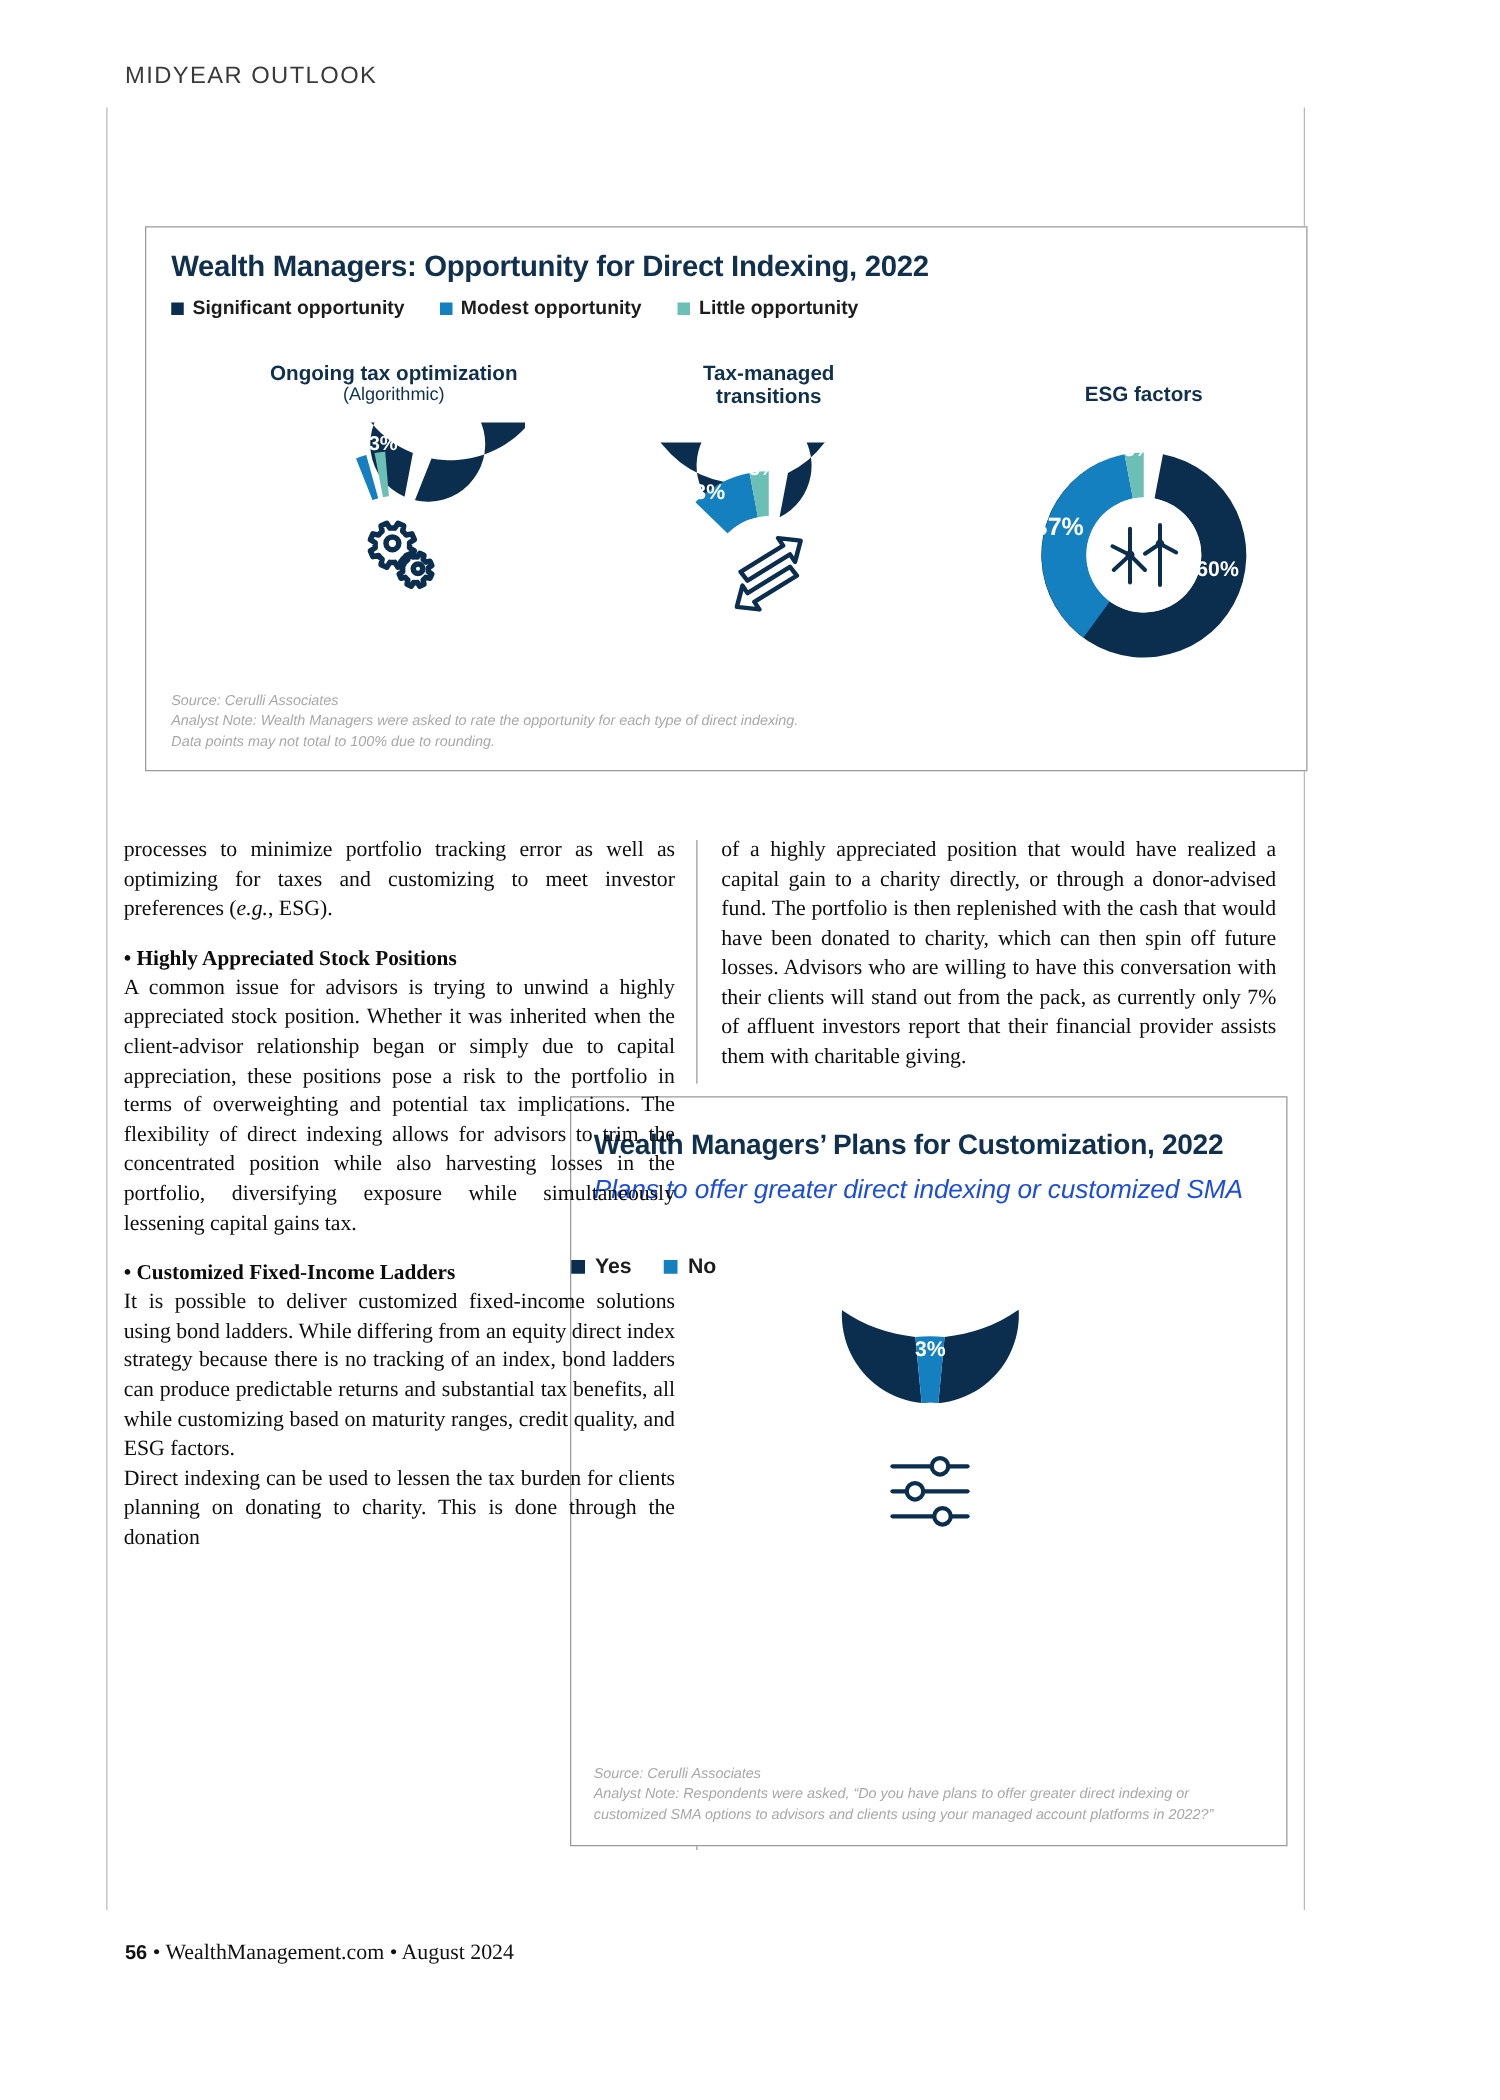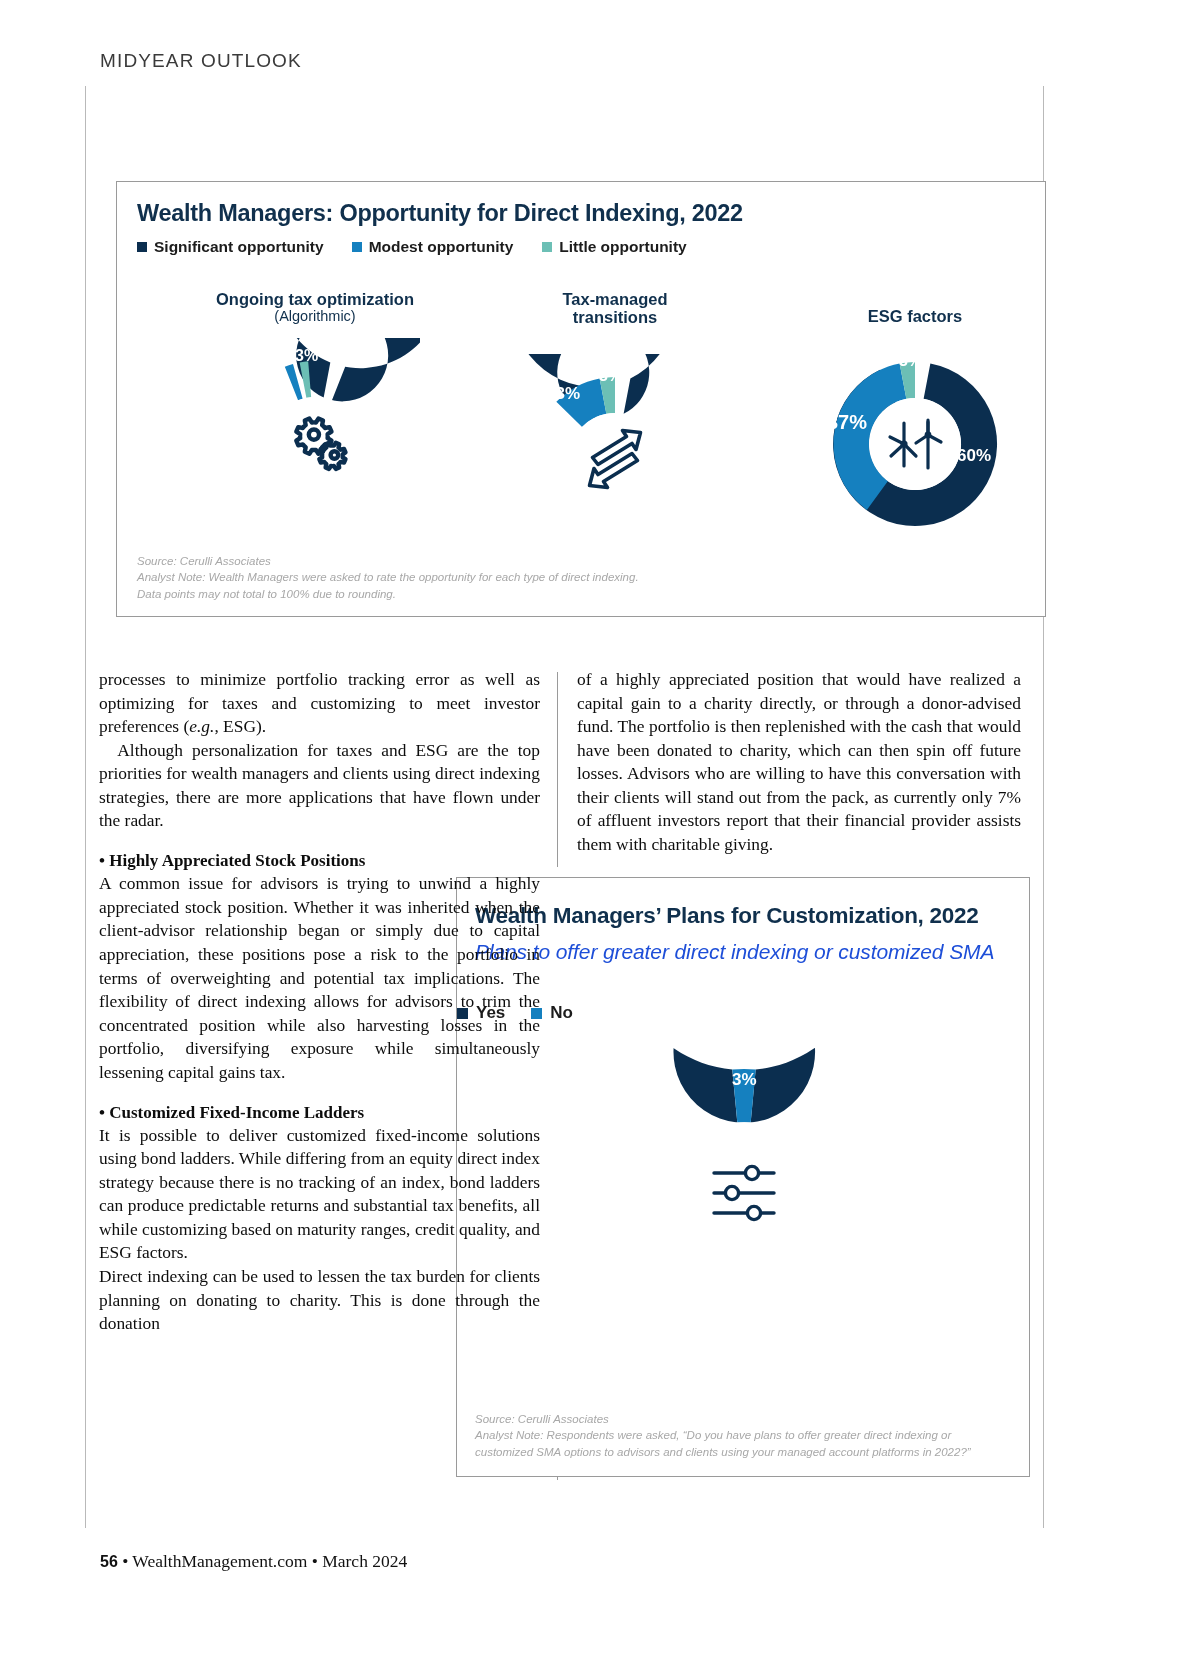--- a/index.html
+++ b/index.html
@@ -387,30 +387,29 @@
 
   <div class="source-note" id="source-bottom">
     <div>Source: Cerulli Associates</div>
     <div>Analyst Note: Respondents were asked, “Do you have plans to offer greater direct indexing or</div>
     <div>customized SMA options to advisors and clients using your managed account platforms in 2022?”</div>
   </div>
 </div>
 
 <div class="col" id="col-left">
   <p><span>processes to minimize portfolio tracking error as well as optimizing for taxes and customizing to meet investor preferences (</span><em>e.g.</em><span>, ESG).</span></p>
-  <p class="indent">Although personalization for taxes and ESG are the top priorities for wealth managers and clients using direct indexing strategies, there are more applications that have flown under the radar.</p>
 
   <p class="sub-head gap">• Highly Appreciated Stock Positions</p>
   <p>A common issue for advisors is trying to unwind a highly appreciated stock position. Whether it was inherited when the client-advisor relationship began or simply due to capital appreciation, these positions pose a risk to the portfolio in terms of overweighting and potential tax implications. The flexibility of direct indexing allows for advisors to trim the concentrated position while also harvesting losses in the portfolio, diversifying exposure while simultaneously lessening capital gains tax.</p>
 
   <p class="sub-head gap">• Customized Fixed-Income Ladders</p>
   <p>It is possible to deliver customized fixed-income solutions using bond ladders. While differing from an equity direct index strategy because there is no tracking of an index, bond ladders can produce predictable returns and substantial tax benefits, all while customizing based on maturity ranges, credit quality, and ESG factors.</p>
 
   <p>Direct indexing can be used to lessen the tax burden for clients planning on donating to charity. This is done through the donation</p>
 </div>
 
 <div class="col" id="col-right">
   <p>of a highly appreciated position that would have realized a capital gain to a charity directly, or through a donor-advised fund. The portfolio is then replenished with the cash that would have been donated to charity, which can then spin off future losses. Advisors who are willing to have this conversation with their clients will stand out from the pack, as currently only 7% of affluent investors report that their financial provider assists them with charitable giving.</p>
 </div>
 
 <div class="footer">
-  <span class="pageno">56</span><span> • WealthManagement.com • March 2024</span>
+  <span class="pageno">56</span><span> • WealthManagement.com • August 2024</span>
 </div>
 
 </body></html>

